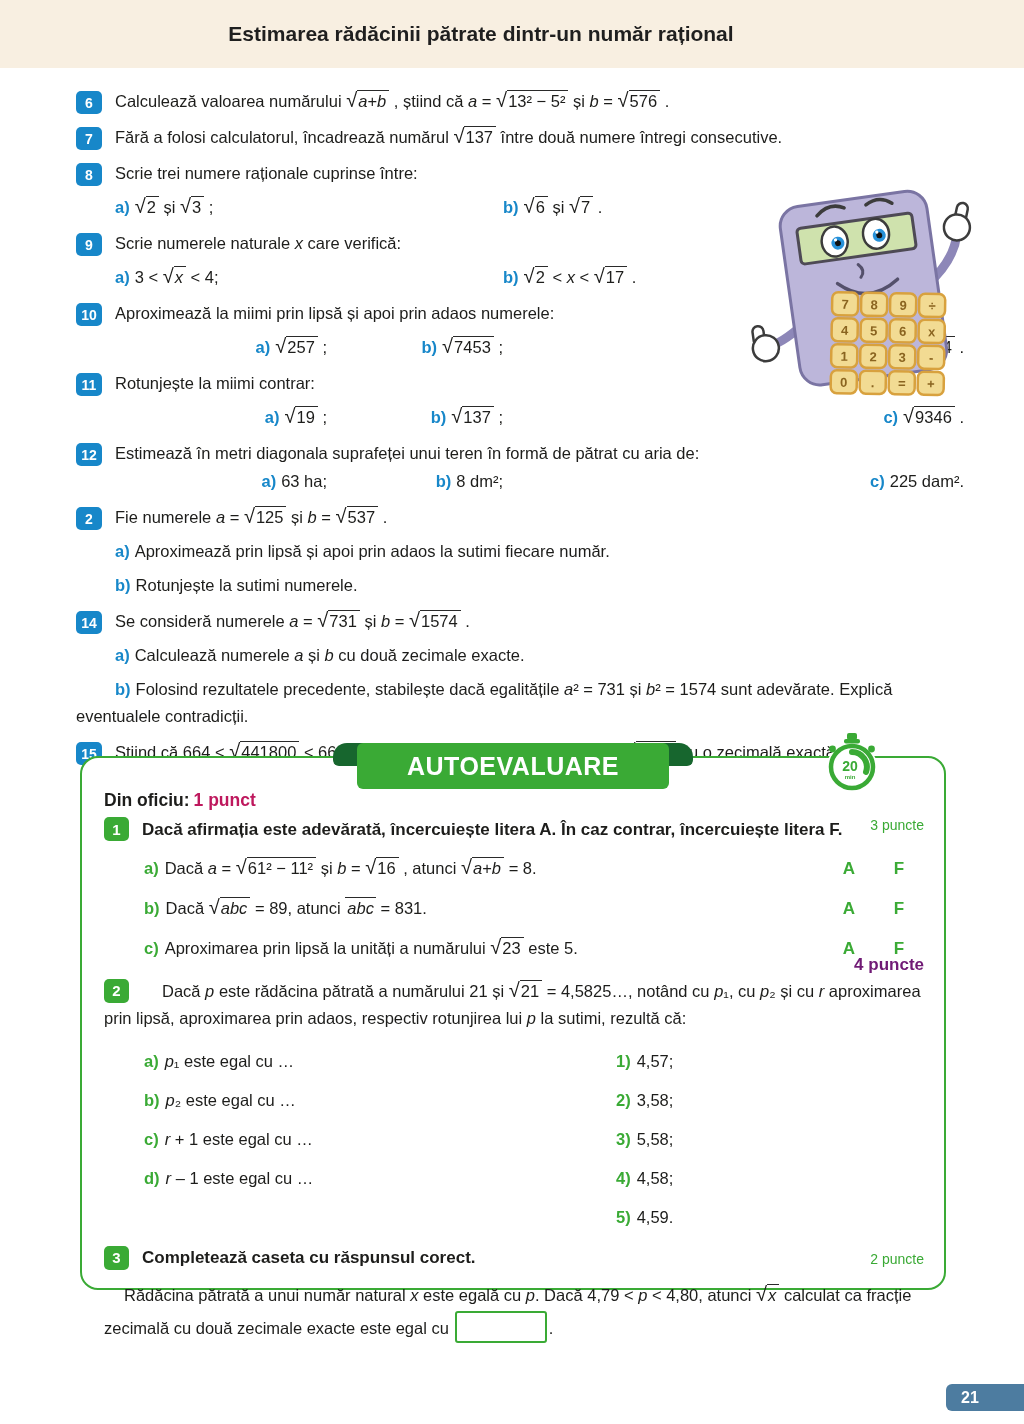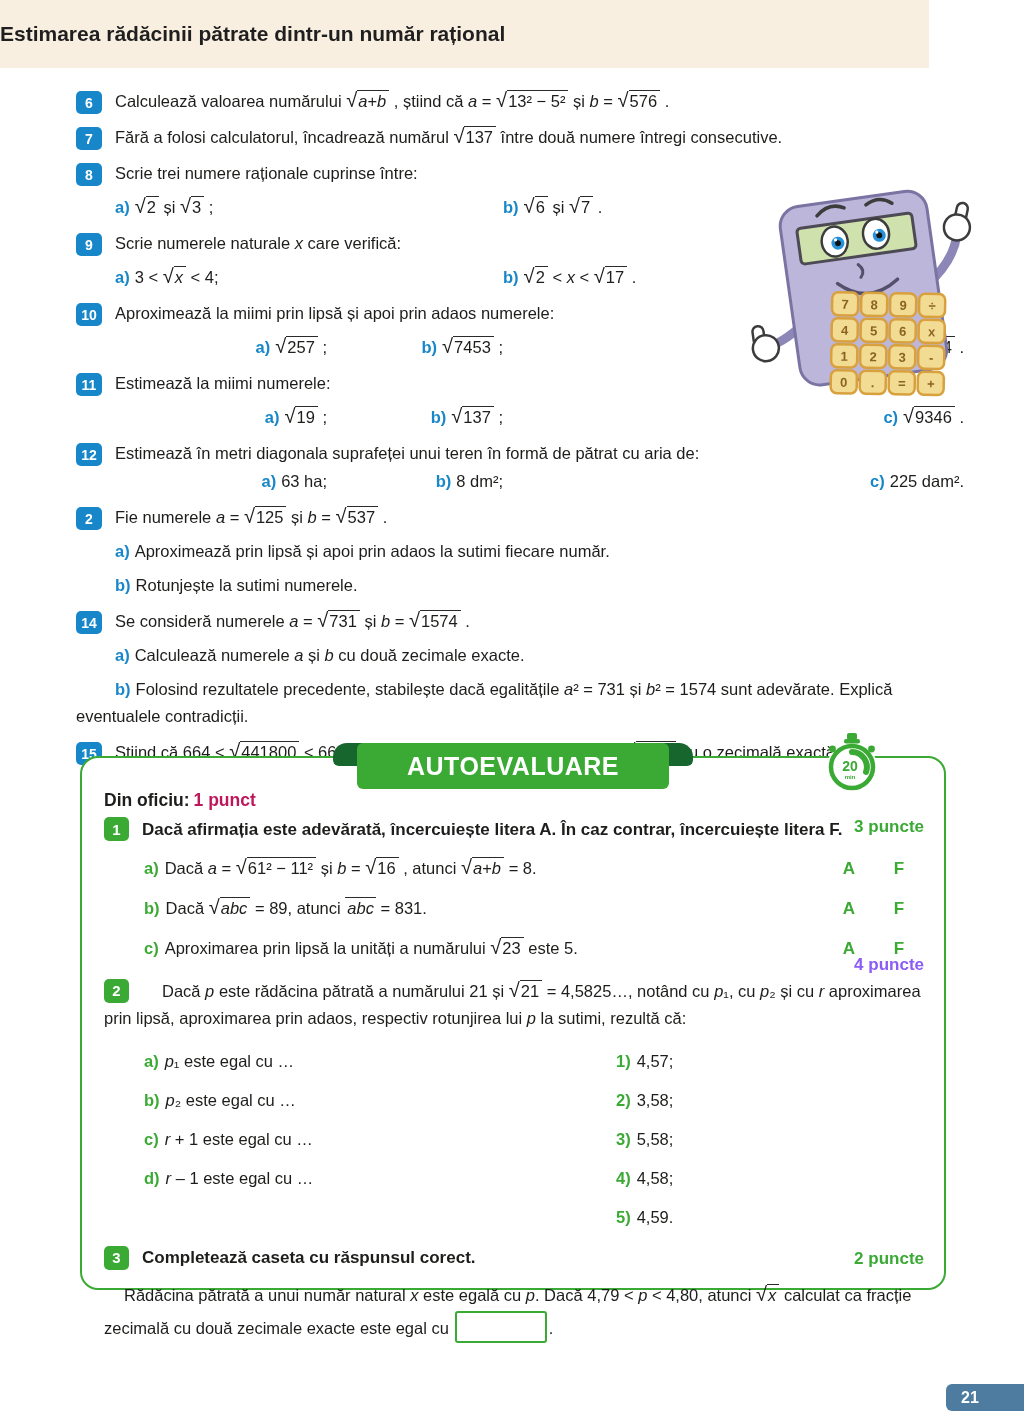--- a/index.html
+++ b/index.html
@@ -1,20 +1,20 @@
 <!DOCTYPE html>
 <html><head>
 <meta charset="utf-8">
 <style>
   html,body{margin:0;padding:0;background:#fff;}
   body{width:1024px;height:1424px;font-family:"Liberation Sans","DejaVu Sans",sans-serif;color:#1d1d1b;}
   .page{position:relative;width:1024px;height:1424px;overflow:hidden;background:#fff;}
 
   
-  .band{position:absolute;top:0;left:0;width:929px;height:68px;background:#f8efe1;display:flex;align-items:center;justify-content:flex-start;box-sizing:border-box;padding-right:62px;}
+  .band{position:absolute;top:0;left:0;width:1024px;height:68px;background:#f8efe1;display:flex;align-items:center;justify-content:center;box-sizing:border-box;padding-right:62px;}
   .band-title{margin:0;font-size:21px;font-weight:700;color:#1f1f1f;}
 
   
   .exercises{position:absolute;top:88px;left:76px;width:888px;font-size:16.5px;}
   .ex{display:flex;align-items:flex-start;margin-bottom:9px;}
   .badge{flex:0 0 auto;min-width:26px;height:23px;background:#1787c9;color:#fff;font-weight:700;font-size:14px;border-radius:5px;display:flex;align-items:center;justify-content:center;margin-top:3px;padding:0 4px;box-sizing:border-box;}
   .ex-body{flex:1;margin-left:13px;line-height:27px;}
   .items{display:grid;}
   .items .item{margin-top:7px;}
   .items.tight .item{margin-top:1px;}
@@ -42,29 +42,29 @@
   .ear-r{right:-24px;border-radius:0 14px 6px 0;}
   .banner{position:relative;width:100%;height:100%;background:#3aaa35;border-radius:6px;display:flex;align-items:center;justify-content:center;color:#fff;font-weight:700;font-size:25px;letter-spacing:.5px;}
   .stopwatch{position:absolute;top:-26px;right:64px;}
   .dino{position:absolute;top:14px;left:22px;font-weight:700;font-size:17.5px;}
   .dino .val{color:#be185d;margin-left:4px;}
   .ae-content{padding:58px 20px 0 22px;font-size:16.5px;}
 
   .q{display:flex;align-items:flex-start;}
   .qbadge{flex:0 0 auto;width:25px;height:24px;background:#3aaa35;border-radius:5px;color:#fff;font-weight:700;font-size:15px;display:flex;align-items:center;justify-content:center;margin-top:1px;}
   .q .qtext{flex:1;margin:1px 10px 0 13px;font-weight:700;font-size:17px;line-height:25px;}
-  .qpoints{color:#3aaa35;font-weight:700;font-size:17px;white-space:nowrap;margin-top:1px;}
+  .qpoints{color:#3aaa35;font-weight:400;font-size:14px;white-space:nowrap;margin-top:1px;}
   .afrow{display:flex;align-items:baseline;margin:13px 0 0 40px;line-height:27px;}
   .afrow .t{flex:1;}
   .af{width:50px;text-align:center;color:#3aaa35;font-weight:700;font-size:17px;cursor:pointer;}
 
   .qh{position:relative;margin-top:16px;font-weight:700;font-size:17px;line-height:26px;}
   .qh .qbadge{float:left;margin-right:13px;}
   .qh .fr{float:right;}
-  .qpoints-abs{position:absolute;right:0;bottom:0;color:#8b5cf6;font-weight:700;font-size:17px;}
+  .qpoints-abs{position:absolute;right:0;bottom:0;color:#701a75;font-weight:700;font-size:17px;}
   .intro{margin:7px 0 0 0;line-height:27px;text-indent:20px;font-weight:400;}
   .match{display:flex;margin-top:2px;}
   .mleft{width:512px;padding-left:40px;box-sizing:border-box;}
   .mright{flex:1;}
   .mrow{margin-top:16px;line-height:23px;}
   .q3body{margin:9px 0 0 0;line-height:31px;text-indent:20px;}
   .ansbox{display:inline-block;width:88px;height:28px;border:2px solid #3aaa35;border-radius:3px;vertical-align:-9px;margin:0 2px 0 6px;background:#fff;}
 
   .pagebadge{position:absolute;top:1384px;right:0;width:78px;height:27px;background:#4d7ca0;border-radius:6px 0 0 6px;color:#fff;font-weight:700;font-size:16px;line-height:27px;padding-left:15px;box-sizing:border-box;}
 </style>
@@ -119,21 +119,21 @@
           <span class="item"><b class="bl">a)</b><span><span class="sq"><span class="rs">√</span><span class="vin">257</span></span> ;</span></span>
           <span class="item"><b class="bl">b)</b><span><span class="sq"><span class="rs">√</span><span class="vin">7453</span></span> ;</span></span>
           <span class="item"><b class="bl">c)</b><span><span class="sq"><span class="rs">√</span><span class="vin">12354</span></span> .</span></span>
         </div>
       </div>
     </div>
 
     <div class="ex">
       <span class="badge">11</span>
       <div class="ex-body">
-        <span>Estimează la miimi numerele:</span>
+        <span>Rotunjește la miimi contrar:</span>
         <div class="items cols3">
           <span class="item"><b class="bl">a)</b><span><span class="sq"><span class="rs">√</span><span class="vin">19</span></span> ;</span></span>
           <span class="item"><b class="bl">b)</b><span><span class="sq"><span class="rs">√</span><span class="vin">137</span></span> ;</span></span>
           <span class="item"><b class="bl">c)</b><span><span class="sq"><span class="rs">√</span><span class="vin">9346</span></span> .</span></span>
         </div>
       </div>
     </div>
 
     <div class="ex">
       <span class="badge">12</span>

